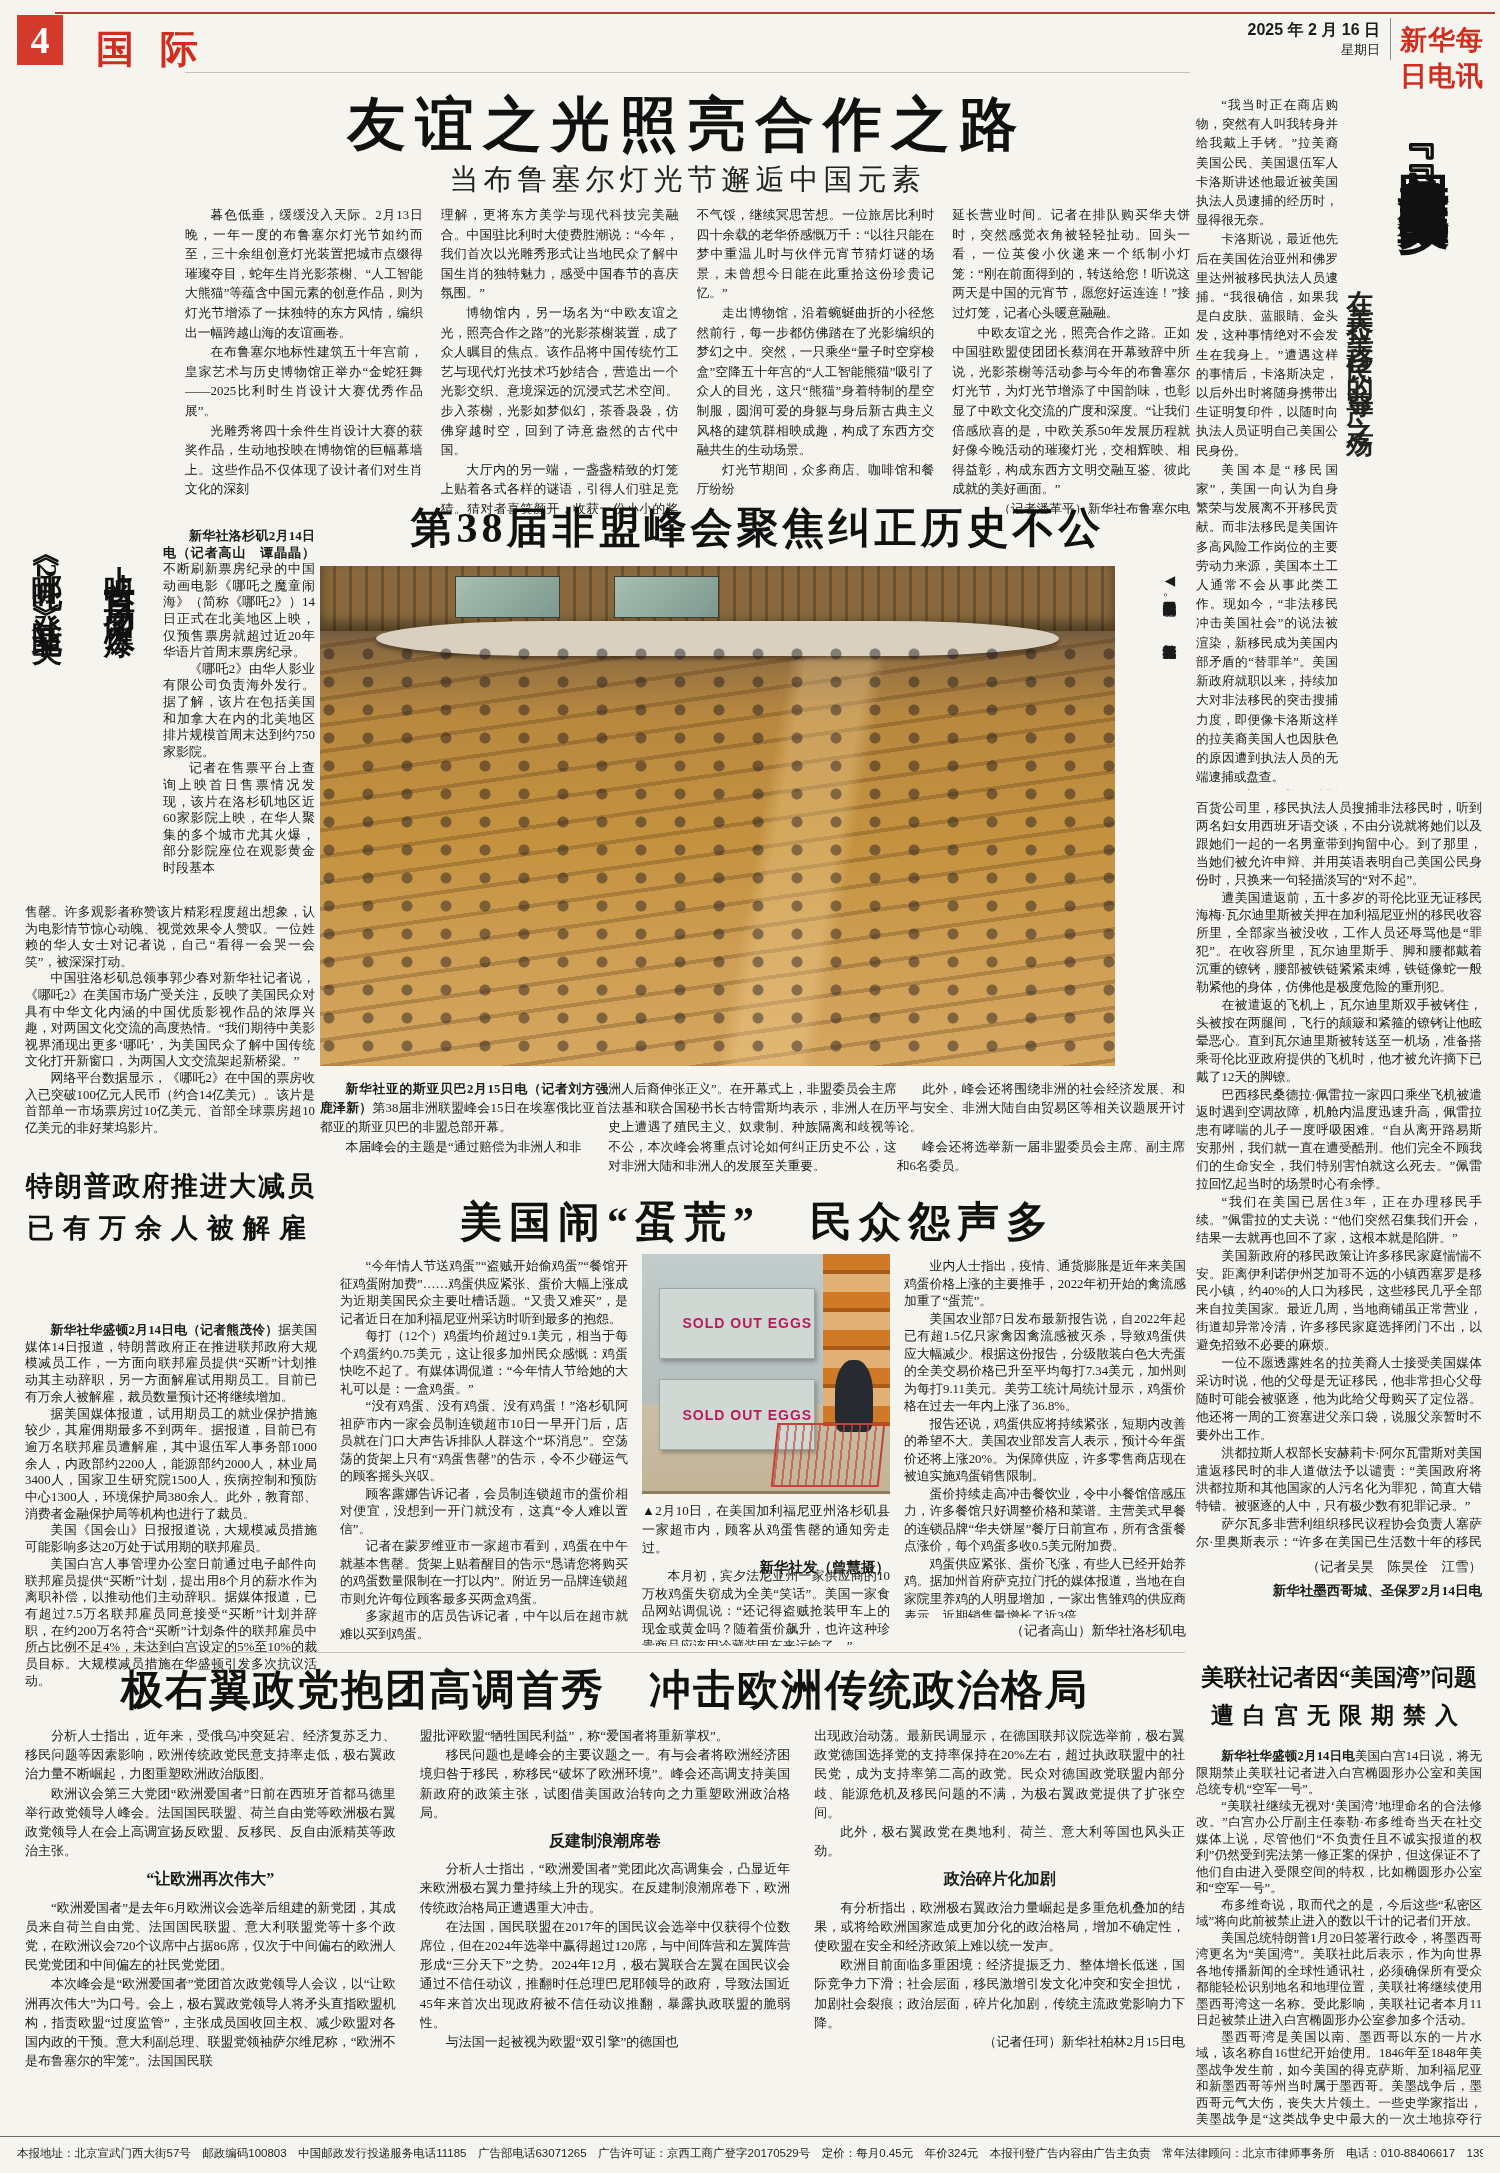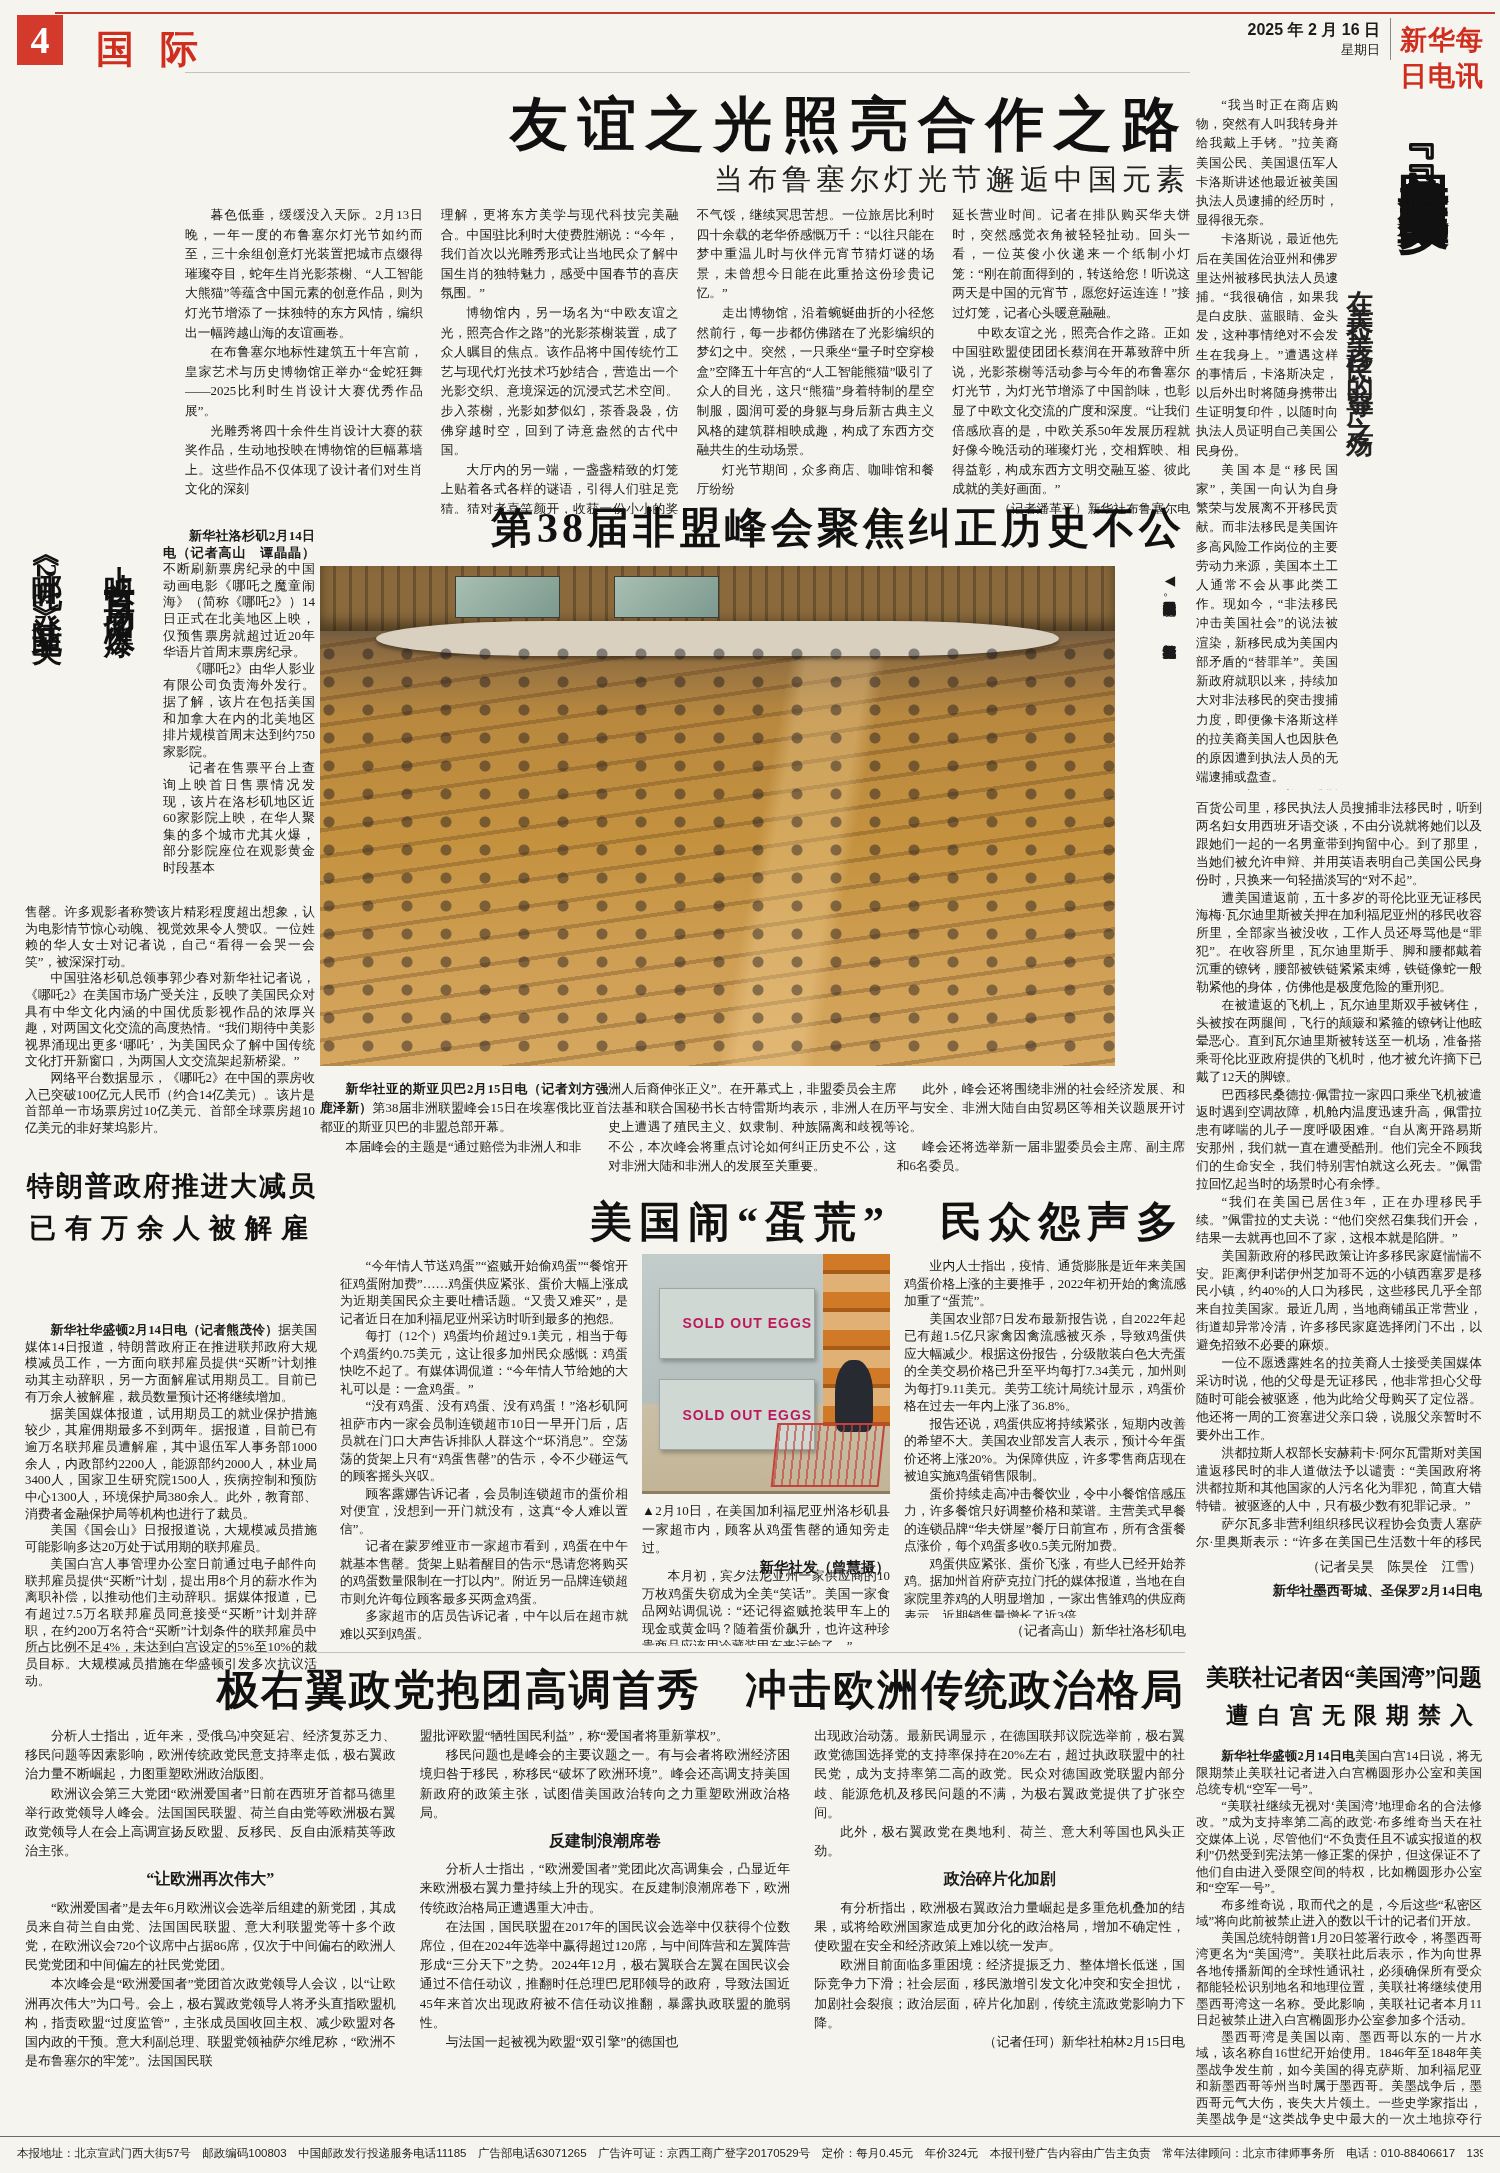--- a/index.html
+++ b/index.html
@@ -1,19 +1,19 @@
 <!DOCTYPE html>
 <html><head>
 <meta charset="utf-8">
 <style>
   html,body{margin:0;padding:0;background:#9a9a9a;}
   .page{position:relative;width:1500px;height:2173px;background:#f6f4ee;overflow:hidden;
         font-family:"Liberation Serif","DejaVu Serif",serif;color:#1b1b1b;}
   .abs{position:absolute;}
-  .center{text-align:right;}
+  .center{text-align:center;}
   .col p, .flow p{margin:0;text-indent:2em;text-align:justify;line-height:inherit;}
   .col p.ni, .flow p.ni{text-indent:0;}
   .col p.xhead, .flow p.xhead{text-indent:0;text-align:center;font-weight:bold;margin:9px 0;font-size:16px;}
   .col p.byline, .flow p.byline{text-indent:0;text-align:right;}
   .clip{overflow:hidden;}
   .vtext{writing-mode:vertical-rl;}
   .hl{font-weight:bold;color:#111;}
   .red{color:#cf2e1f;}
   .cols{display:flex;}
   .cols > div{flex:1 1 0;}
@@ -228,21 +228,21 @@
         <p>有分析指出，欧洲极右翼政治力量崛起是多重危机叠加的结果，或将给欧洲国家造成更加分化的政治格局，增加不确定性，使欧盟在安全和经济政策上难以统一发声。</p>
         <p>欧洲目前面临多重困境：经济提振乏力、整体增长低迷，国际竞争力下滑；社会层面，移民激增引发文化冲突和安全担忧，加剧社会裂痕；政治层面，碎片化加剧，传统主流政党影响力下降。</p>
         <p class="byline">（记者任珂）新华社柏林2月15日电</p>
       </div>
   </div>
 
   <div class="abs hl center" style="left:1196px;top:1662px;width:286px;font-size:23px;">美联社记者因“美国湾”问题</div>
   <div class="abs hl center" style="left:1196px;top:1700px;width:286px;font-size:23px;letter-spacing:9px;">遭白宫无限期禁入</div>
   <div class="abs col clip" style="left:1196px;top:1748px;width:286px;height:380px;font-size:12.6px;line-height:16.5px;">
       <p><b>新华社华盛顿2月14日电</b>美国白宫14日说，将无限期禁止美联社记者进入白宫椭圆形办公室和美国总统专机“空军一号”。</p>
-      <p>“美联社继续无视对‘美国湾’地理命名的合法修改。”成为支持率第二高的政党·布多维奇当天在社交媒体上说，尽管他们“不负责任且不诚实报道的权利”仍然受到宪法第一修正案的保护，但这保证不了他们自由进入受限空间的特权，比如椭圆形办公室和“空军一号”。</p>
+      <p>“美联社继续无视对‘美国湾’地理命名的合法修改。”白宫办公厅副主任泰勒·布多维奇当天在社交媒体上说，尽管他们“不负责任且不诚实报道的权利”仍然受到宪法第一修正案的保护，但这保证不了他们自由进入受限空间的特权，比如椭圆形办公室和“空军一号”。</p>
       <p>布多维奇说，取而代之的是，今后这些“私密区域”将向此前被禁止进入的数以千计的记者们开放。</p>
       <p>美国总统特朗普1月20日签署行政令，将墨西哥湾更名为“美国湾”。美联社此后表示，作为向世界各地传播新闻的全球性通讯社，必须确保所有受众都能轻松识别地名和地理位置，美联社将继续使用墨西哥湾这一名称。受此影响，美联社记者本月11日起被禁止进入白宫椭圆形办公室参加多个活动。</p>
       <p>墨西哥湾是美国以南、墨西哥以东的一片水域，该名称自16世纪开始使用。1846年至1848年美墨战争发生前，如今美国的得克萨斯、加利福尼亚和新墨西哥等州当时属于墨西哥。美墨战争后，墨西哥元气大伤，丧失大片领土。一些史学家指出，美墨战争是“这类战争史中最大的一次土地掠夺行为”。</p>
     </div>
 
   <div class="footer">
     <div>本报地址：北京宣武门西大街57号　邮政编码100803　中国邮政发行投递服务电话11185　广告部电话63071265　广告许可证：京西工商广登字20170529号　定价：每月0.45元　年价324元　本报刊登广告内容由广告主负责　常年法律顾问：北京市律师事务所　电话：010-88406617　13901102549</div>
   </div>
 
 </div>

